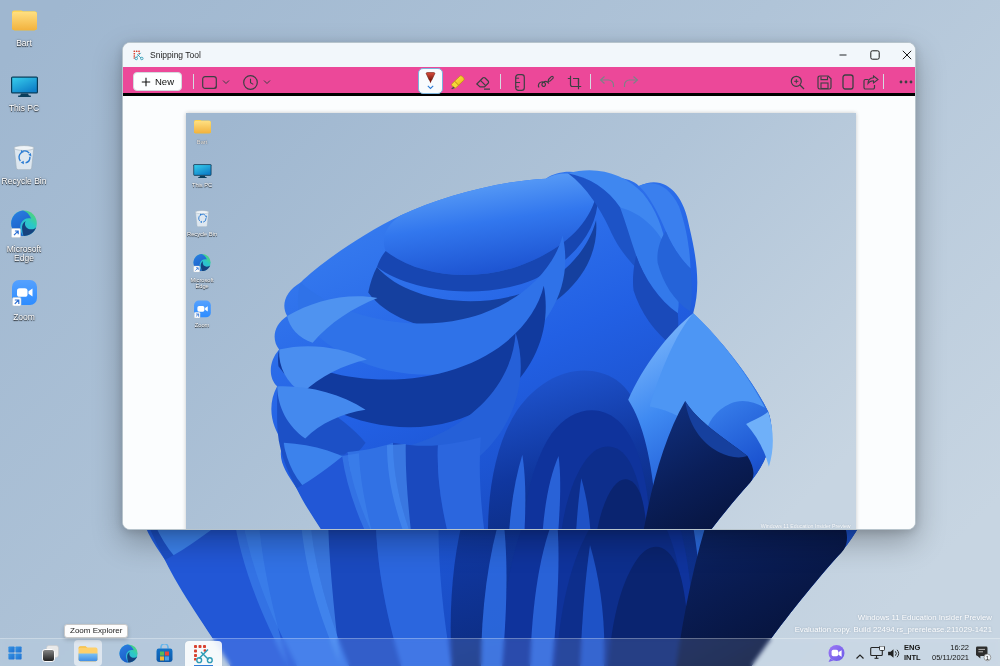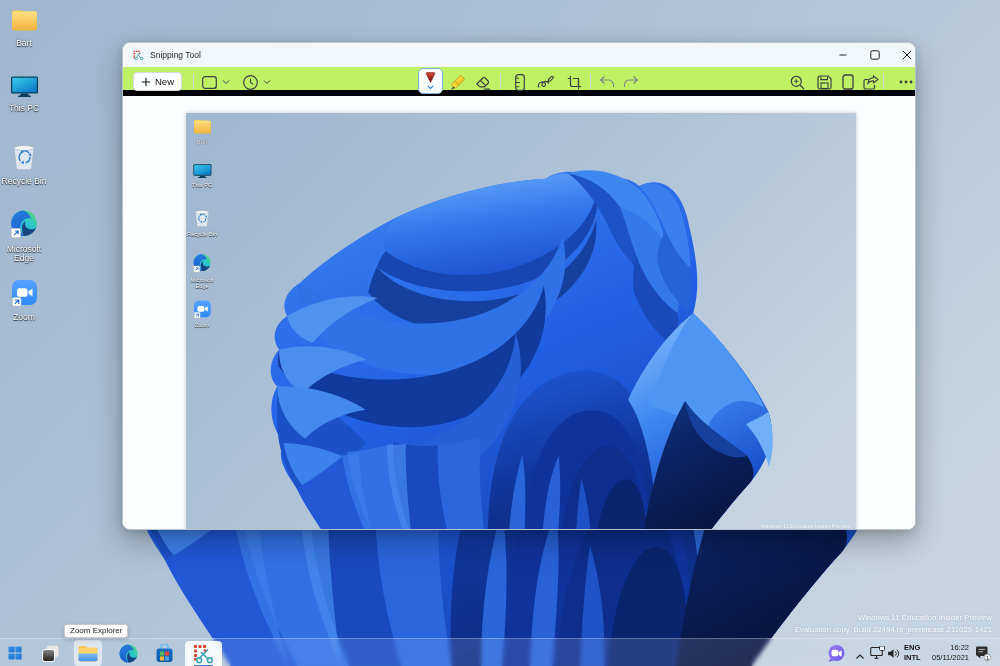--- a/index.html
+++ b/index.html
@@ -16,21 +16,21 @@
 .tb .act{background:rgba(255,255,255,.88);box-shadow:0 0 1px rgba(0,0,0,.15)}
 .tb .ti svg{display:block}
 .trtxt{font-size:7.5px;line-height:9.5px;color:#141414;font-weight:bold;text-align:left}
 .trtime{font-size:7.5px;line-height:9.5px;color:#141414;text-align:right}
 
 #tooltip{position:absolute;left:64px;top:624px;height:14px;padding:0 5px;background:#fdfdfd;border:1px solid #c9c9c9;border-radius:3px;font-size:8px;line-height:12px;color:#1a1a1a;box-shadow:0 2px 4px rgba(0,0,0,.18)}
 
 #win{position:absolute;left:122px;top:42px;width:794px;height:488px;background:#fbfdfe;border-radius:8px;border:1px solid #b7c4cc;box-shadow:0 12px 30px rgba(0,0,0,.28),0 2px 8px rgba(0,0,0,.14);overflow:hidden}
 #titlebar{position:absolute;left:0;top:0;width:100%;height:24px;background:#f2f7fb}
 #titlebar .tit{position:absolute;left:27px;top:7px;font-size:8.5px;color:#1f1f1f}
-#toolbar{position:absolute;left:0;top:24px;width:100%;height:29px;background:#bef264;border-bottom:6px solid #000000}
+#toolbar{position:absolute;left:0;top:24px;width:100%;height:29px;background:#ec4899;border-bottom:3px solid #000000}
 #canvas{position:absolute;left:0;top:53px;width:100%;height:477px;background:#fbfdfe}
 #snipimg{position:absolute;left:63px;top:17px;width:670px;height:446px;overflow:hidden;box-shadow:0 0 4px rgba(0,0,0,.22)}
 #snipscale{position:absolute;left:0;top:0;width:1000px;height:666px;transform:scale(0.67);transform-origin:0 0}
 .wbtn{position:absolute;top:0;width:30px;height:24px;display:flex;align-items:center;justify-content:center}
 .newbtn{position:absolute;left:10px;top:5px;width:49px;height:19px;background:#fdfeff;border:1px solid #d4d9de;border-radius:4px;font-size:9.5px;color:#101010;display:flex;align-items:center;justify-content:center;gap:4px}
 .tsep{position:absolute;top:7px;width:1px;height:15px;background:#d5dbe1}
 .tool{position:absolute;top:4px;width:22px;height:22px;display:flex;align-items:center;justify-content:center}
 .tool svg{display:block}
 .selbox{position:absolute;left:295px;top:1px;width:25px;height:26px;border:1px solid #79b3dc;border-radius:5px;background:#f8fbfd;display:flex;flex-direction:column;align-items:center;justify-content:center}
 

